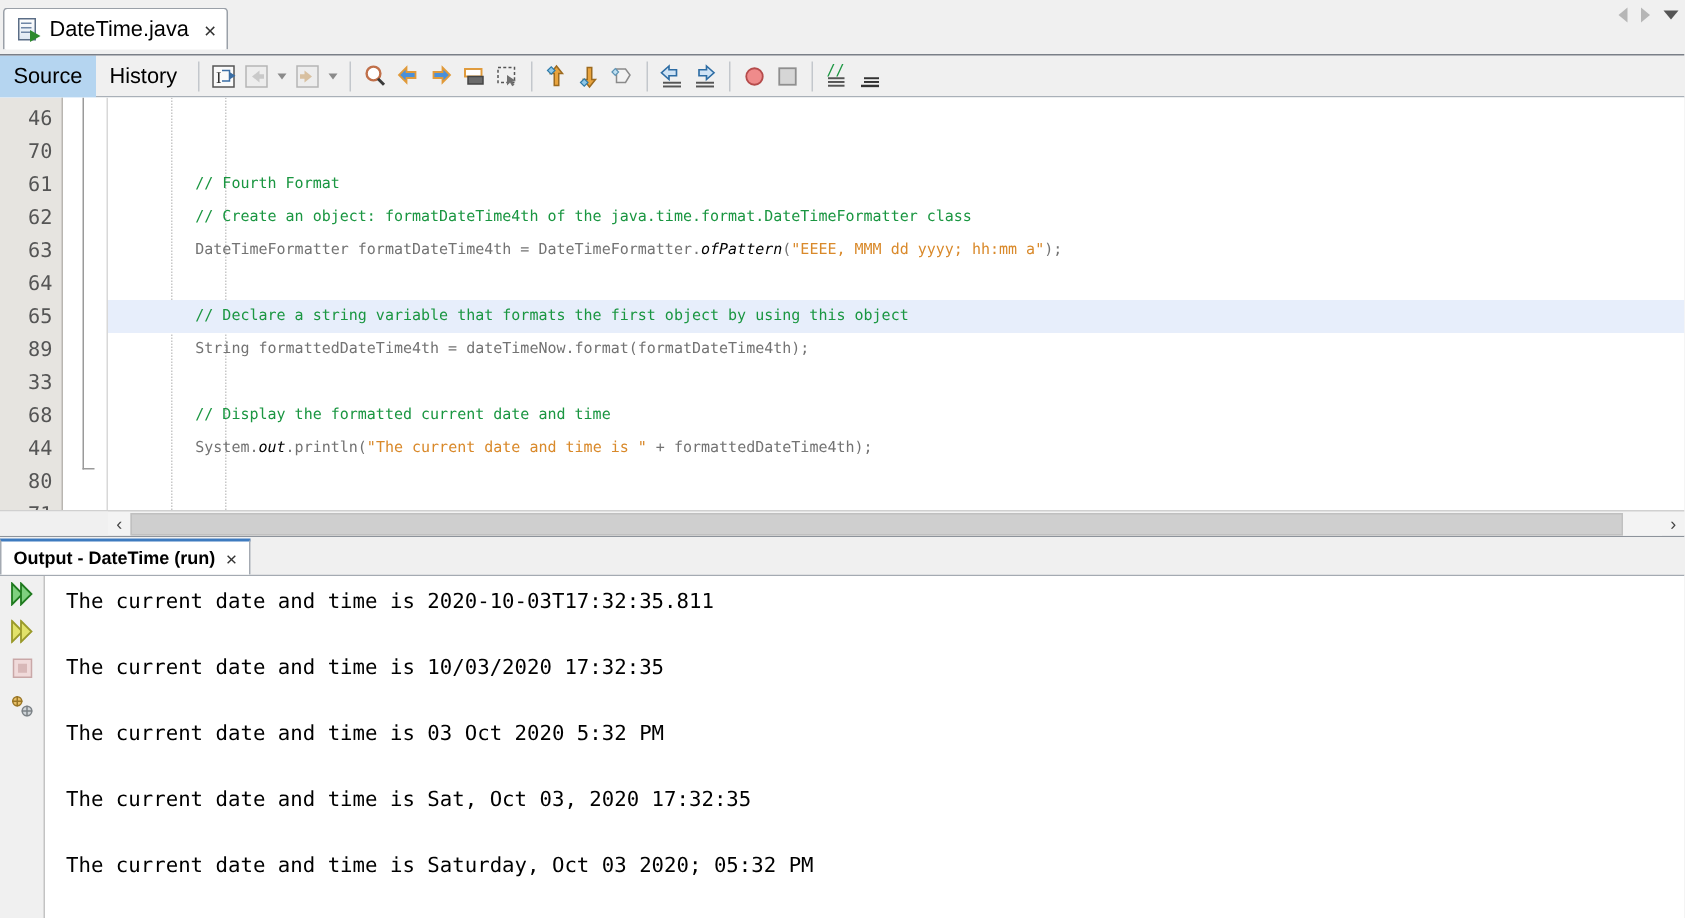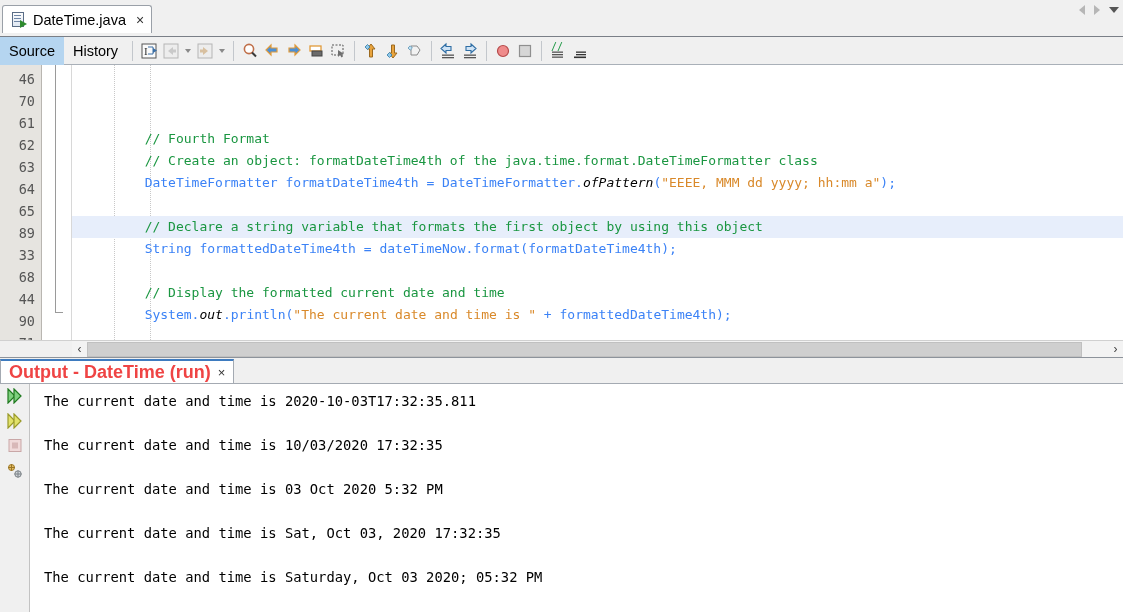--- a/index.html
+++ b/index.html
@@ -83,28 +83,28 @@
     border-right: 1px solid #d8d8d8;
   }
   .foldbracket {
     position: absolute; left: 13px; top: 0px; width: 8px;
     border-left: 1px solid #9a9a9a;
     border-bottom: 1px solid #9a9a9a;
     height: 248px;
   }
   .codearea {
     flex: 1; position: relative; background: #fff;
-    font-family: "DejaVu Sans Mono", monospace; font-size: 13px;
+    font-family: "DejaVu Sans Mono", monospace; font-size: 10px;
     padding-top: 3px; overflow: hidden; white-space: pre;
   }
   .guide { position:absolute; top:0; bottom:0; width:0; border-left:1px dotted #c8c8c8;}
   .codeline { height: 22px; line-height: 22px; padding-left: 10px; position: relative; z-index:2;}
   .codeline.hl { background: #e7eefb; }
   .cmt { color: #1a9641; }
-  .pln { color: #3b82f6; }
+  .pln { color: #737373; }
   .str { color: #d9892a; }
   .ital{ font-style: italic; color:#000;}
 
   .hscroll {
     height: 17px; background: #f3f3f3; border-top: 1px solid #d0d0d0;
     display: flex; align-items: center; position: relative;
   }
   .hscroll .pad { width: 72px; height:100%; background:#f0f0f0;}
   .hs-left, .hs-right { width: 15px; text-align:center; font-size: 12px; color:#444; line-height: 15px;}
   .hs-track { flex: 1; height: 15px; position: relative; background:#f3f3f3;}
@@ -112,21 +112,21 @@
 
   
   .output-wrap { flex:1; display:flex; flex-direction:column; background:#f0f0f0; border-top:1px solid #8d939b;}
   .outtabstrip { height: 25px; display:flex; align-items:flex-end; background:#f0f0f0; position:relative;}
   .outtab {
     height: 24px; display:flex; align-items:center; gap:7px;
     padding: 0 8px 0 8px; background:#fff;
     border:1px solid #a4aab2; border-bottom:none;
     border-top:2px solid #3e7bbf;
   }
-  .outtab .lbl { font-size: 18px; font-weight: bold; color:#ef4444; white-space: nowrap;}
+  .outtab .lbl { font-size: 12px; font-weight: bold; color:#000000; white-space: nowrap;}
   .outtab .x { font-size: 13px; color:#333;}
   .outbody { flex:1; display:flex; background:#fff; border-top:1px solid #a4aab2; }
   .outrail {
     width: 30px; flex: 0 0 30px; background:#f0f0f0; border-right:1px solid #c3c3c3;
     padding-top: 3px; display:flex; flex-direction:column; align-items:center; gap:7px;
   }
   .railbtn { width: 22px; height: 18px; display:flex; align-items:center; justify-content:center;}
   .outtext {
     flex:1; padding: 6px 0 0 14px;
     font-family: "DejaVu Sans Mono", monospace; font-size: 13.8px; color: #000;
@@ -296,21 +296,21 @@
           <div class="ln">70</div>
           <div class="ln">61</div>
           <div class="ln">62</div>
           <div class="ln">63</div>
           <div class="ln">64</div>
           <div class="ln">65</div>
           <div class="ln">89</div>
           <div class="ln">33</div>
           <div class="ln">68</div>
           <div class="ln">44</div>
-          <div class="ln">90</div>
+          <div class="ln">80</div>
           <div class="ln">71</div>
         </div>
       <div class="foldcol">
         <div class="foldbracket"></div>
       </div>
       <div class="codearea" id="codearea">
         <div class="guide" style="left:42px;"></div>
         <div class="guide" style="left:78px;"></div>
       <div class="codeline"><span>        </span><span class="cmt">// Fourth Format</span></div><div class="codeline"><span>        </span><span class="cmt">// Create an object: formatDateTime4th of the java.time.format.DateTimeFormatter class</span></div><div class="codeline"><span>        </span><span class="pln">DateTimeFormatter formatDateTime4th = DateTimeFormatter.</span><span class="ital">ofPattern</span><span class="pln">(</span><span class="str">"EEEE, MMM dd yyyy; hh:mm a"</span><span class="pln">);</span></div><div class="codeline">&nbsp;</div><div class="codeline hl"><span>        </span><span class="cmt">// Declare a string variable that formats the first object by using this object</span></div><div class="codeline"><span>        </span><span class="pln">String formattedDateTime4th = dateTimeNow.format(formatDateTime4th);</span></div><div class="codeline">&nbsp;</div><div class="codeline"><span>        </span><span class="cmt">// Display the formatted current date and time</span></div><div class="codeline"><span>        </span><span class="pln">System.</span><span class="ital">out</span><span class="pln">.println(</span><span class="str">"The current date and time is "</span><span class="pln"> + formattedDateTime4th);</span></div><div class="codeline">&nbsp;</div></div>
     </div>

